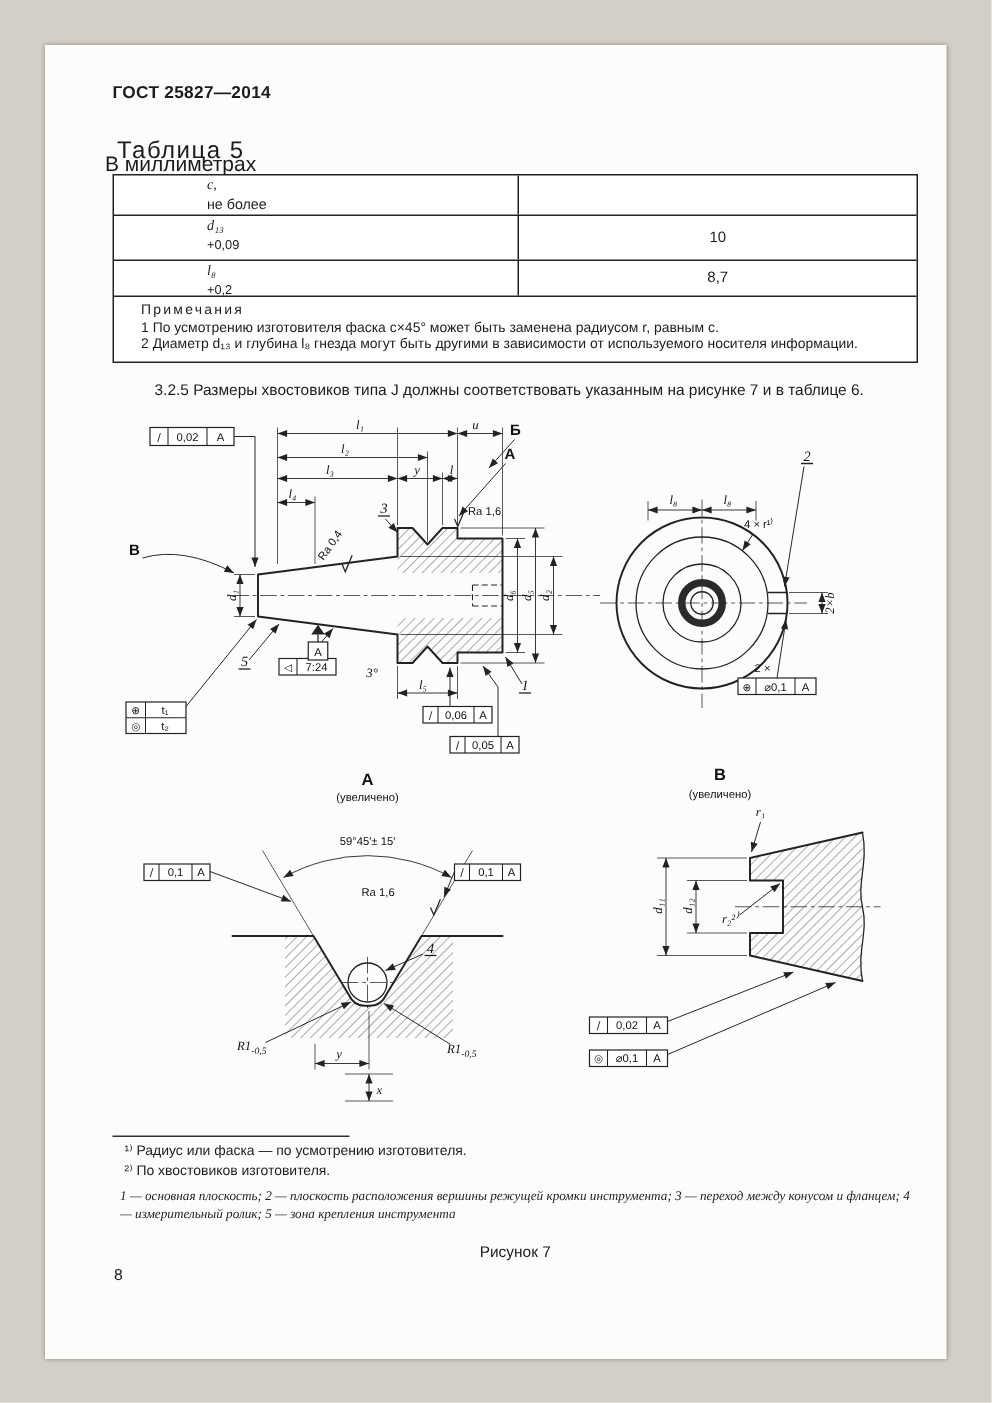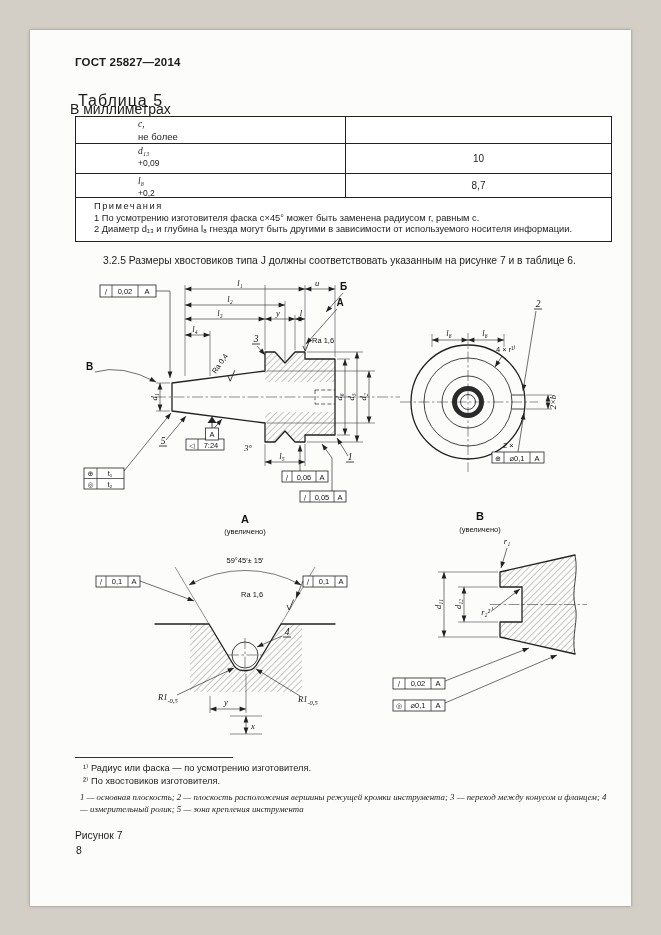--- a/index.html
+++ b/index.html
@@ -19,21 +19,21 @@
   .tol{font-size:8.5px}
   .notes{padding:3px 8px 5px 6px;font-size:9.3px;line-height:11.6px}
   .notes-title{padding-left:12px;letter-spacing:1.5px}
   .note-item{text-indent:12px}
   .para{left:75px;top:255px;width:537px;font-size:10.3px;text-indent:28px}
   .fig{left:60px;top:272px}
   .fn-rule{left:75px;top:757px;width:158px;border-top:1px solid #333}
   .fn{left:83px;font-size:9.3px}
   .fn1{top:762px}.fn2{top:775px}
   .caption{left:80px;top:792px;width:530px;font-size:8.8px;font-style:italic;line-height:11.5px;font-family:"Liberation Serif",serif}
-  .fig-label{left:75px;top:830px;width:537px;font-size:10.3px}
+  .fig-label{left:75px;top:830px;width:537px;text-align:center;font-size:10.3px}
   .page-num{left:76px;top:844px;font-size:10.5px}
   
   .ol{stroke:#222;stroke-width:1.3;fill:none;stroke-linejoin:round;stroke-linecap:round}
   .tl{stroke:#222;stroke-width:.85;fill:none}
   .dim{stroke:#222;stroke-width:.6;fill:none}
   .ext{stroke:#222;stroke-width:.5;fill:none}
   .ldr{stroke:#222;stroke-width:.65;fill:none}
   .cl{stroke:#222;stroke-width:.5;stroke-dasharray:11 2.5 2.5 2.5;fill:none}
   .hid{stroke:#222;stroke-width:.7;stroke-dasharray:4 2.2;fill:none}
   text{fill:#111}

